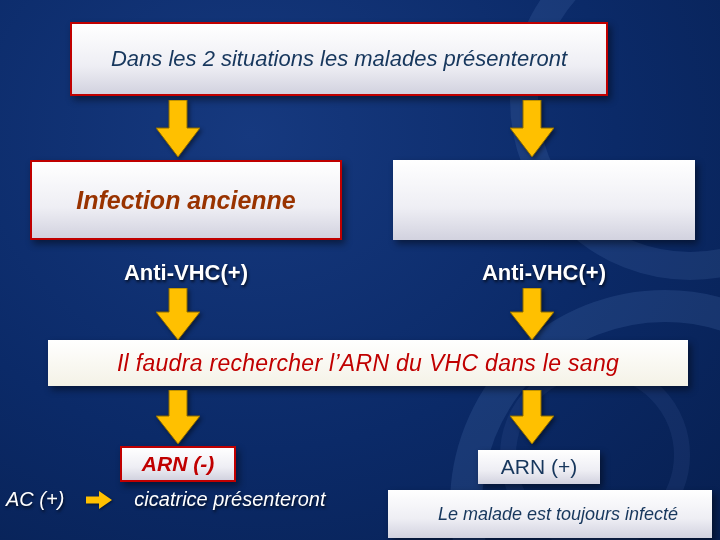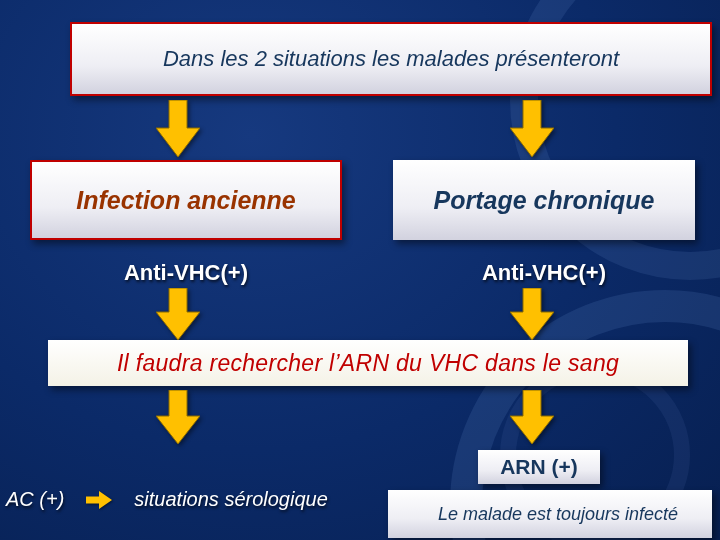--- a/index.html
+++ b/index.html
@@ -20,21 +20,21 @@
 
   .box {
     position:absolute;
     background:linear-gradient(180deg,#ffffff 0%, #eeeef4 60%, #d2d2df 100%);
     box-shadow:3px 4px 7px rgba(0,0,0,0.45);
     display:flex; flex-direction:column; justify-content:center; align-items:center;
     text-align:center;
   }
   .red-border { border:2px solid #c00000; }
 
-  .top-box { left:70px; top:22px; width:642px; height:74px; }
+  .top-box { left:70px; top:22px; width:538px; height:74px; }
   .header-line { font-style:italic; color:#17375d; font-size:22px; line-height:1.35; }
 
   .left-box  { left:30px;  top:160px; width:312px; height:80px; }
   .right-box { left:393px; top:160px; width:302px; height:80px; }
   .box-title { font-weight:bold; font-style:italic; font-size:25px; line-height:1.22; }
   .maroon { color:#993300; }
   .blue   { color:#2d50a7; }
   .navy   { color:#17375d; }
 
   .serology {
@@ -46,21 +46,21 @@
   .serology-right { left:393px; width:302px; }
 
   .arrow { position:absolute; filter:drop-shadow(2px 2px 2px rgba(0,0,0,0.45)); }
 
   .banner { left:48px; top:340px; width:640px; height:46px; background:linear-gradient(180deg,#ffffff 0%, #f4f2e6 100%); }
   .banner-text { font-style:italic; color:#c00000; font-size:23px; letter-spacing:0.3px; }
 
   .result-neg { left:120px; top:446px; width:116px; height:36px; }
   .neg-text { color:#c00000; font-weight:bold; font-style:italic; font-size:21px; }
   .result-pos { left:478px; top:450px; width:122px; height:34px; }
-  .pos-text { color:#17375d; font-weight:bold; font-size:21px; }
+  .pos-text { color:#17375d; font-weight:normal; font-size:21px; }
 
   .footnote-left {
     position:absolute; left:6px; top:488px; width:372px;
     color:#ffffff; font-style:italic; font-size:20px;
     text-shadow:1px 2px 3px rgba(0,0,0,0.7);
     display:flex; align-items:center; gap:22px; white-space:nowrap;
   }
   .mini-arrow { flex:0 0 auto; filter:drop-shadow(1px 1px 1px rgba(0,0,0,0.5)); }
 
   .footnote-right { left:388px; top:490px; width:324px; height:48px;padding-left:16px; }
@@ -83,21 +83,20 @@
     <polygon points="13,0 31,0 31,28 44,28 22,57 0,28 13,28" fill="#ffc000" stroke="#8a6a00" stroke-width="1"></polygon>
   </svg>
   <svg class="arrow" style="left:510px; top:100px" width="44" height="57" viewBox="0 0 44 57">
     <polygon points="13,0 31,0 31,28 44,28 22,57 0,28 13,28" fill="#ffc000" stroke="#8a6a00" stroke-width="1"></polygon>
   </svg>
 
   <div class="box red-border left-box">
     <div class="box-title maroon">Infection ancienne</div>
   </div>
   <div class="box right-box">
-    <div class="box-title navy">Portage chronique</div>
   </div>
 
   <div class="serology serology-left">Anti-VHC(+)</div>
   <div class="serology serology-right">Anti-VHC(+)</div>
 
   <svg class="arrow" style="left:156px; top:288px" width="44" height="52" viewBox="0 0 44 52">
     <polygon points="13,0 31,0 31,24 44,24 22,52 0,24 13,24" fill="#ffc000" stroke="#8a6a00" stroke-width="1"></polygon>
   </svg>
   <svg class="arrow" style="left:510px; top:288px" width="44" height="52" viewBox="0 0 44 52">
     <polygon points="13,0 31,0 31,24 44,24 22,52 0,24 13,24" fill="#ffc000" stroke="#8a6a00" stroke-width="1"></polygon>
@@ -107,29 +106,32 @@
     <div class="banner-text">Il faudra rechercher l’ARN du VHC dans le sang</div>
   </div>
 
   <svg class="arrow" style="left:156px; top:390px" width="44" height="54" viewBox="0 0 44 54">
     <polygon points="13,0 31,0 31,26 44,26 22,54 0,26 13,26" fill="#ffc000" stroke="#8a6a00" stroke-width="1"></polygon>
   </svg>
   <svg class="arrow" style="left:510px; top:390px" width="44" height="54" viewBox="0 0 44 54">
     <polygon points="13,0 31,0 31,26 44,26 22,54 0,26 13,26" fill="#ffc000" stroke="#8a6a00" stroke-width="1"></polygon>
   </svg>
 
+  <div class="box red-border result-neg">
+    <span class="neg-text">ARN (-)</span>
+  </div>
   <div class="box result-pos">
     <span class="pos-text">ARN (+)</span>
   </div>
 
   <div class="footnote-left">
     <span>AC (+)</span>
     <svg class="mini-arrow" width="26" height="18" viewBox="0 0 26 18">
       <polygon points="0,5.5 13,5.5 13,0 26,9 13,18 13,12.5 0,12.5" fill="#ffc000"></polygon>
     </svg>
-    <span>situations sérologique</span>
+    <span>cicatrice présenteront</span>
   </div>
 
   <div class="box footnote-right">
     <span class="footnote-right-text">Le malade est toujours infecté</span>
   </div>
 
 </div>
 
 </body></html>

